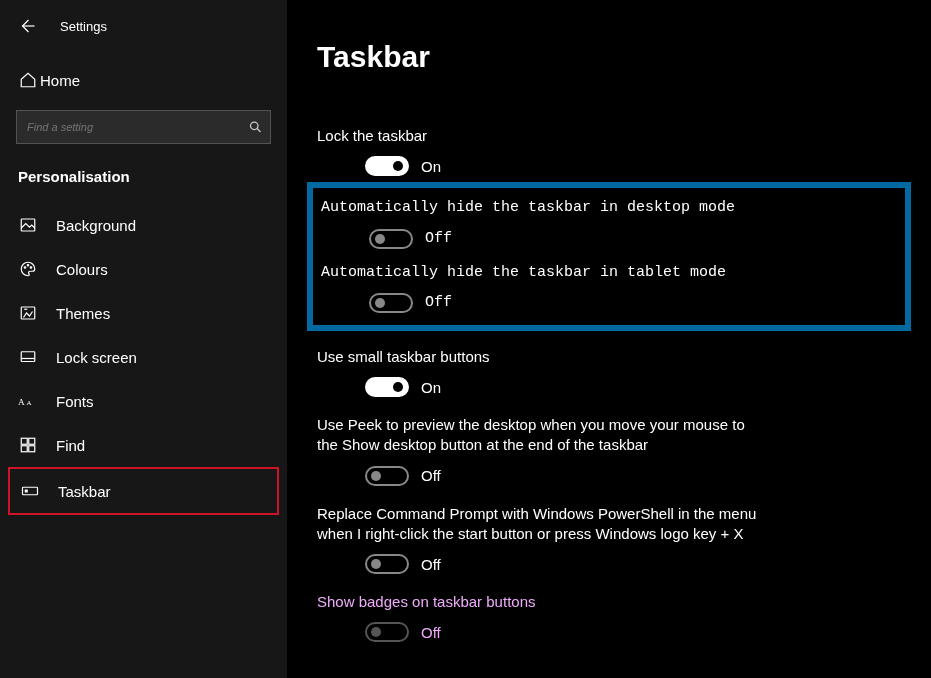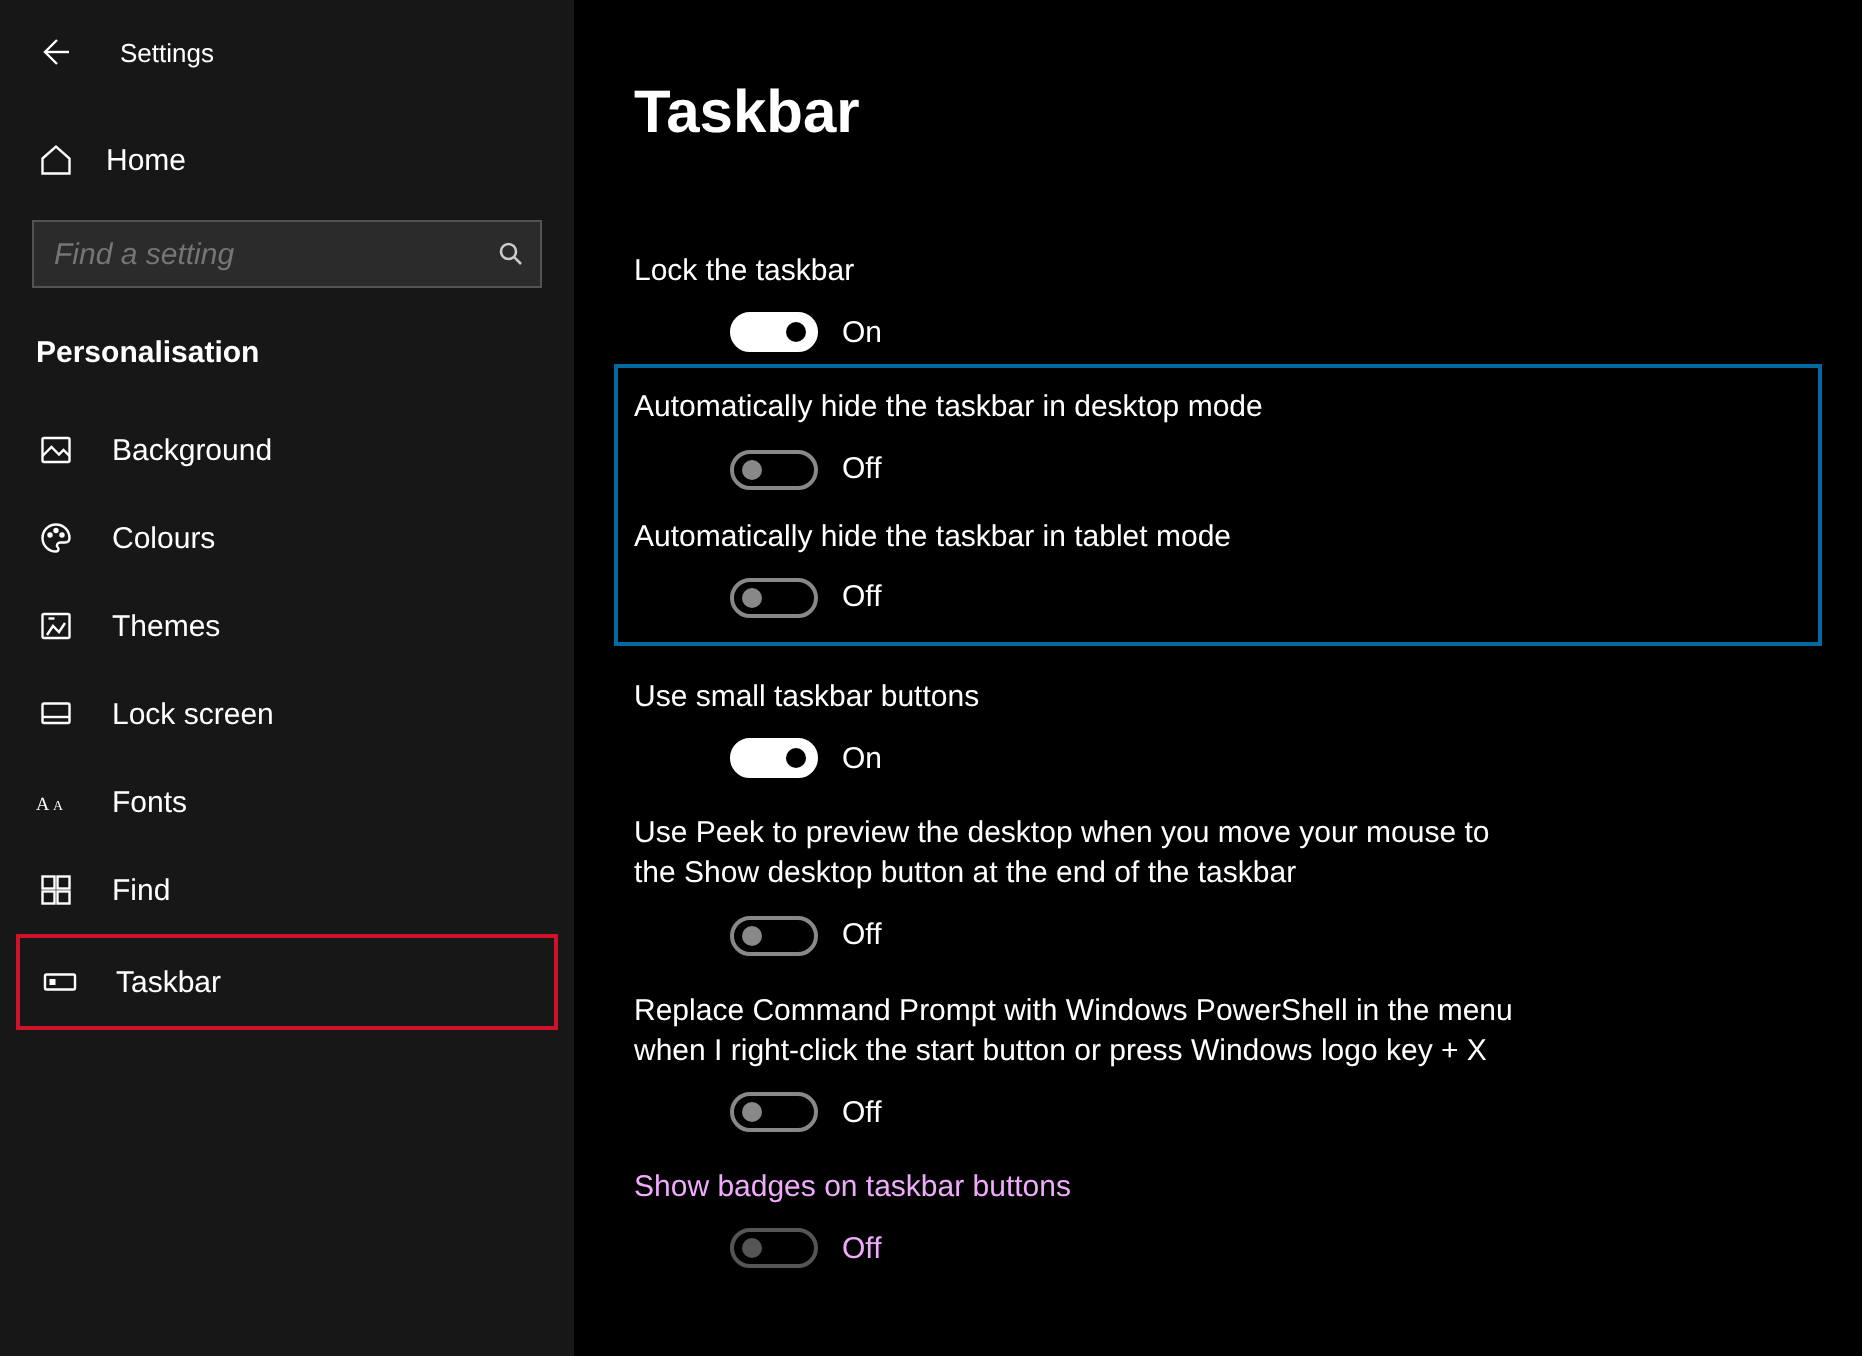--- a/index.html
+++ b/index.html
@@ -30,38 +30,38 @@
   .back-arrow {
     color: #fff;
     cursor: pointer;
     display: flex;
     align-items: center;
   }
   .app-title { font-size: 13px; }
   .home-row {
     display: flex;
     align-items: center;
-    gap: 15px;
+    gap: 2px;
     padding: 10px 18px;
     margin-top: 18px;
     cursor: pointer;
     font-size: 15px;
   }
   .search-wrap {
     margin: 10px 16px 0 16px;
     position: relative;
   }
   .search-input {
     width: 100%;
     height: 34px;
     background: #2b2b2b;
     border: 1px solid #535353;
     color: #ccc;
     padding: 0 34px 0 10px;
-    font-size: 15px;
+    font-size: 11px;
     font-style: italic;
     font-family: inherit;
     outline: none;
   }
   .search-icon {
     position: absolute;
     right: 8px;
     top: 50%;
     transform: translateY(-50%);
     color: #ccc;
@@ -136,23 +136,24 @@
     top: 50%;
     transform: translateY(-50%);
     left: 4px;
   }
   .toggle.on .knob { background: #000; left: auto; right: 4px; }
   .toggle.disabled { border-color: #555; cursor: default; }
   .toggle.disabled .knob { background: #555; }
   .toggle-state { font-size: 15px; }
   .disabled-text { color: #f0abfc; }
   .red-group {
-    border: 2px solid #0369a1;
+    border: 6px solid #0369a1;
     padding: 10px 8px 8px 8px;
     margin: -12px -10px 16px -10px;
+    font-family: Liberation Mono, monospace;
   }
   .red-group .setting { margin-bottom: 14px; }
   .red-group .setting:last-child { margin-bottom: 4px; }
   svg { display:block; }
 </style>
 </head>
 <body>
 
 <div class="sidebar">
   <div class="topbar">

